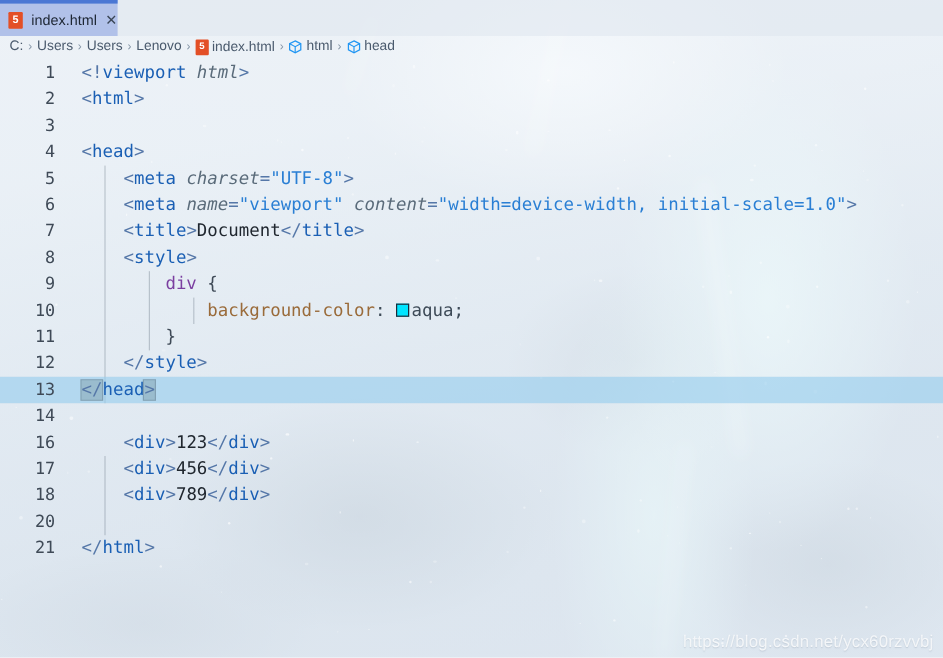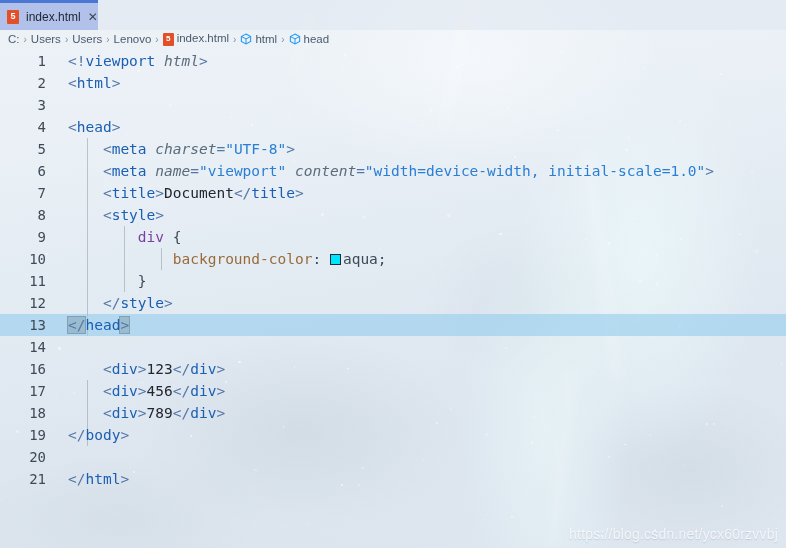--- a/index.html
+++ b/index.html
@@ -397,20 +397,19 @@
         <div class="line"><div class="lineno">8</div><div class="code">    <span class="punct">&lt;</span><span class="tag">style</span><span class="punct">&gt;</span></div></div>
         <div class="line"><div class="lineno">9</div><div class="code">        <span class="sel">div</span> <span class="brace">{</span></div></div>
         <div class="line"><div class="lineno">10</div><div class="code">            <span class="prop">background-color</span><span class="val">:</span> <span class="swatch" style="background: rgb(0, 229, 255);"></span><span class="val">aqua;</span></div></div>
         <div class="line"><div class="lineno">11</div><div class="code">        <span class="brace">}</span></div></div>
         <div class="line"><div class="lineno">12</div><div class="code">    <span class="punct">&lt;/</span><span class="tag">style</span><span class="punct">&gt;</span></div></div>
         <div class="line active"><div class="hl"></div><div class="lineno">13</div><div class="code"><span class="punct bracket-match">&lt;/</span><span class="tag">head</span><span class="punct bracket-match">&gt;</span></div></div>
         <div class="line"><div class="lineno">14</div><div class="code"></div></div>
         <div class="line"><div class="lineno">16</div><div class="code">    <span class="punct">&lt;</span><span class="tag">div</span><span class="punct">&gt;</span><span class="text">123</span><span class="punct">&lt;/</span><span class="tag">div</span><span class="punct">&gt;</span></div></div>
         <div class="line"><div class="lineno">17</div><div class="code">    <span class="punct">&lt;</span><span class="tag">div</span><span class="punct">&gt;</span><span class="text">456</span><span class="punct">&lt;/</span><span class="tag">div</span><span class="punct">&gt;</span></div></div>
         <div class="line"><div class="lineno">18</div><div class="code">    <span class="punct">&lt;</span><span class="tag">div</span><span class="punct">&gt;</span><span class="text">789</span><span class="punct">&lt;/</span><span class="tag">div</span><span class="punct">&gt;</span></div></div>
-        <div class="line"><div class="lineno">19</div><div class="code"><span class="punct">&lt;/</span><span class="tag">body</span><span class="punct">&gt;</span></div></div>
         <div class="line"><div class="lineno">20</div><div class="code"></div></div>
         <div class="line"><div class="lineno">21</div><div class="code"><span class="punct">&lt;/</span><span class="tag">html</span><span class="punct">&gt;</span></div></div>
       </div>
   </div>
 
   <div class="watermark">https://blog.csdn.net/ycx60rzvvbj</div>
 </div>
 
 </body></html>

